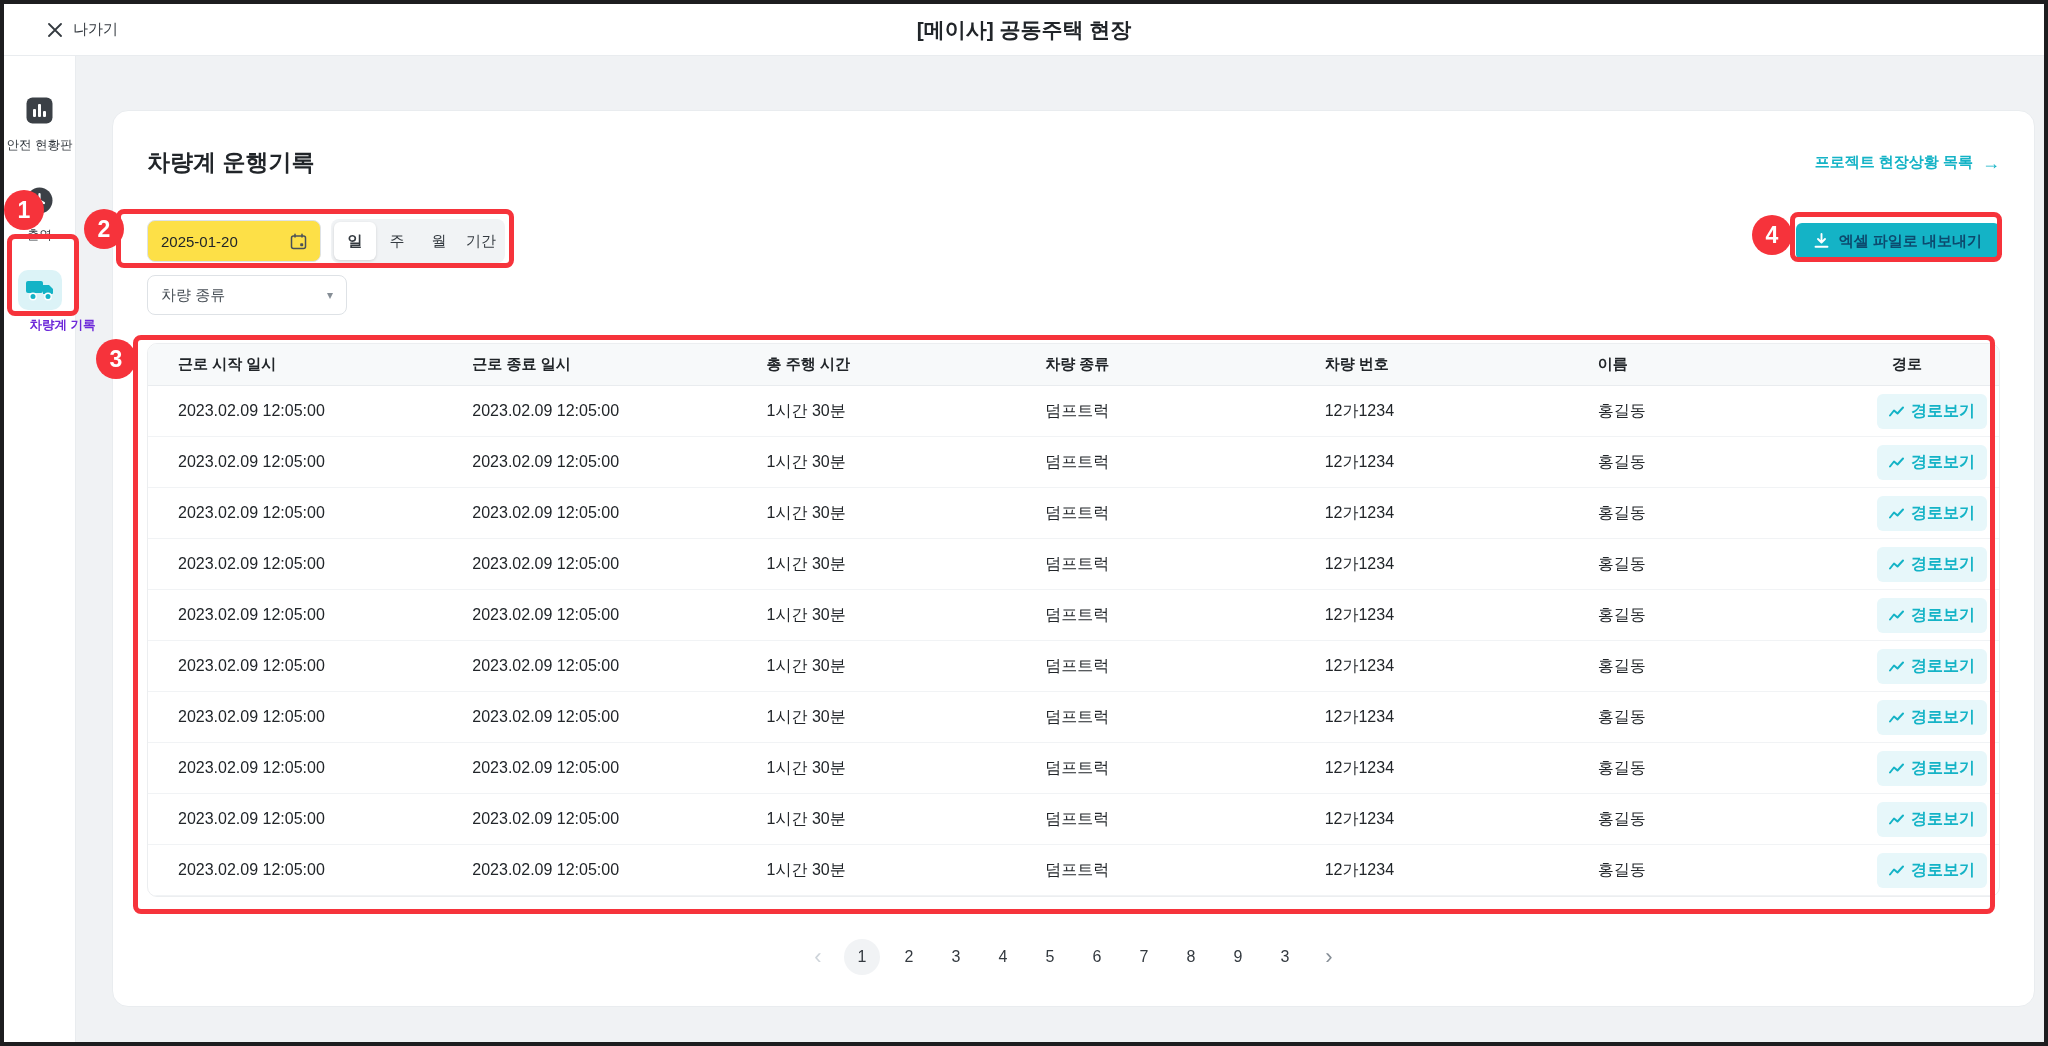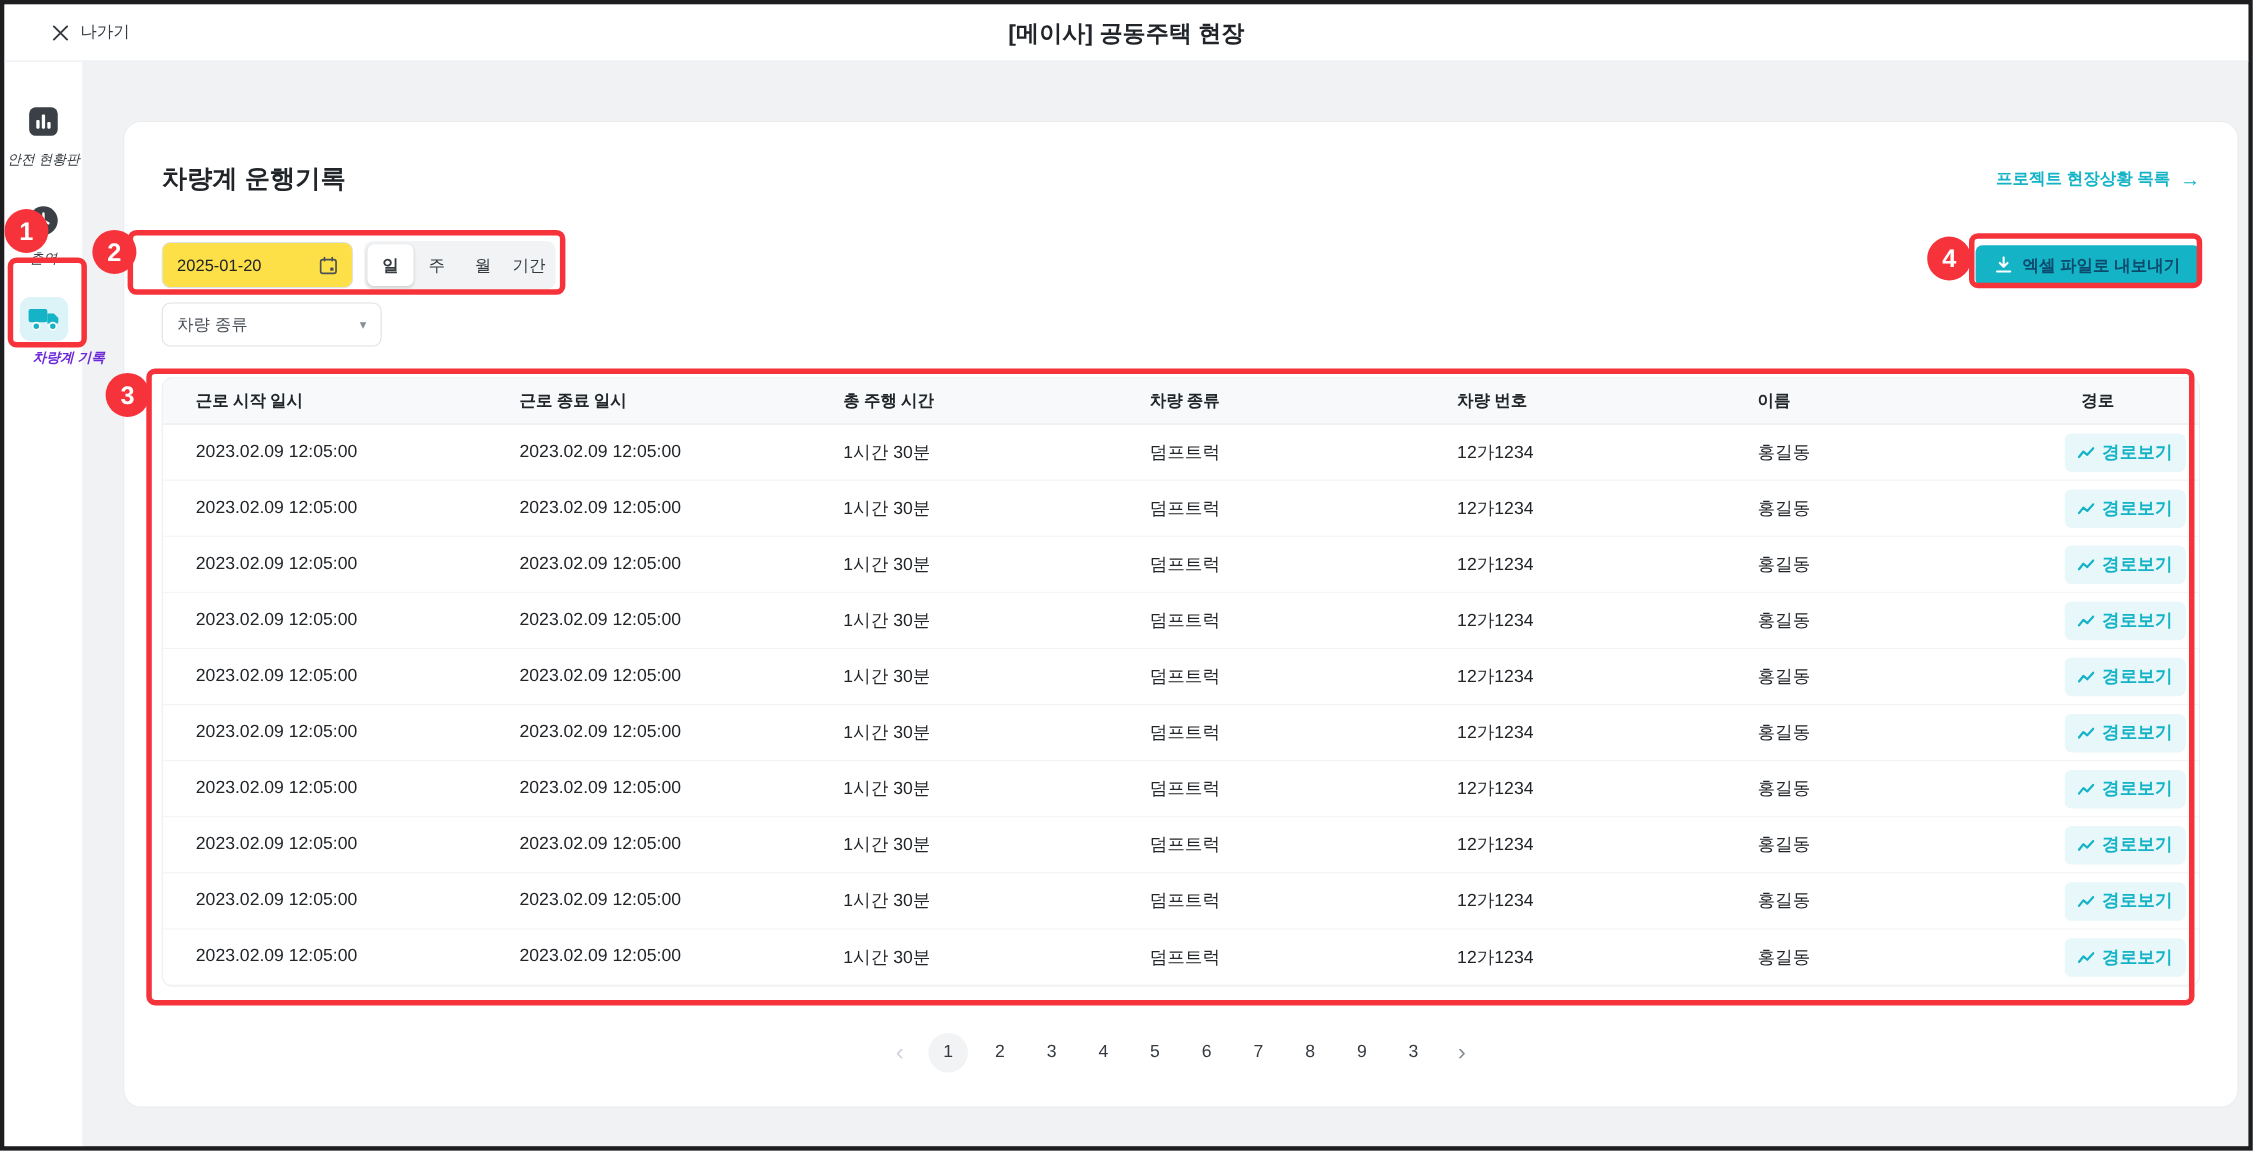--- a/index.html
+++ b/index.html
@@ -11,21 +11,21 @@
   }
   
   .topbar { height:52px; background:#fff; border-bottom:1px solid #e9ecef;
     display:flex; align-items:center; position:relative; }
   .exit { position:absolute; left:44px; display:flex; gap:11px; align-items:center;
     font-size:15px; color:#343a40; cursor:pointer; }
   .topbar-title { margin:0 auto; font-size:21px; font-weight:bold; color:#212529; }
   
   .page-body { display:flex; height:calc(100% - 52px); }
   .sidebar { width:72px; background:#fff; border-right:1px solid #e9ecef;
-    padding-top:34px; display:flex; flex-direction:column; align-items:center; gap:26px; flex:none;font-style:italic; }
+    padding-top:34px; display:flex; flex-direction:column; align-items:center; gap:26px; flex:none; }
   .side-item { display:flex; flex-direction:column; align-items:center; gap:7px; width:100%; cursor:pointer; }
   .icon-wrap { width:44px; height:40px; display:flex; align-items:center; justify-content:center; border-radius:10px; }
   .side-item.active .icon-wrap { background:#dcf3f7; }
   .side-label { font-size:12.5px; color:#343a40; white-space:nowrap; }
   .side-item.active .side-label { color:#6d28d9; font-weight:bold;margin-left:46px; }
   .main { flex:1; position:relative; }
   .card { position:absolute; left:36px; top:54px; width:1923px; height:897px;
     background:#fff; border:1px solid #e9ecef; border-radius:16px; padding:0 34px; }
   
   .card-head { margin-top:36px; display:flex; align-items:center; justify-content:space-between; }
@@ -53,21 +53,21 @@
   .select-caret { color:#868e96; font-size:12px; }
   .search-box { flex:1; height:40px; background:#fff; border:1px solid #dee2e6; border-radius:8px;
     display:flex; align-items:center; gap:11px; padding:0 14px; }
   .search-box input { border:none; outline:none; flex:1; font-size:15px; color:#212529;
     font-family:inherit; background:transparent; }
   .search-box input::placeholder { color:#b3b9c0; }
   
   .table { margin-top:28px; border:1px solid #eceef0; border-radius:10px; overflow:hidden; }
   .trow { display:grid; align-items:center;
     grid-template-columns:15.9% 15.9% 15.05% 15.1% 14.75% 15.9% minmax(0,1fr); }
-  .thead { height:42px; background:#f7f9fa; border-bottom:1px solid #e9ecef;font-family:Liberation Serif, serif; }
+  .thead { height:42px; background:#f7f9fa; border-bottom:1px solid #e9ecef; }
   .th { padding-left:30px; font-size:15px; font-weight:bold; color:#212529; }
   .tbody .trow { height:51px; border-bottom:1px solid #f1f3f5; }
   .tbody .trow:last-child { border-bottom:1px solid #f1f3f5; }
   .td { padding-left:30px; font-size:16px; color:#212529; }
   .td-route { display:flex; justify-content:flex-end; padding-right:12px; }
   .route-chip { display:flex; align-items:center; gap:7px; background:#e7f7fa; color:#14b3c6;
     font-size:16px; font-weight:bold; padding:7px 12px; border-radius:6px; cursor:pointer; }
   
   .pagination { margin-top:42px; display:flex; justify-content:center; align-items:center; gap:11px; }
   .page-btn { width:36px; height:36px; border-radius:50%; display:flex; align-items:center;

